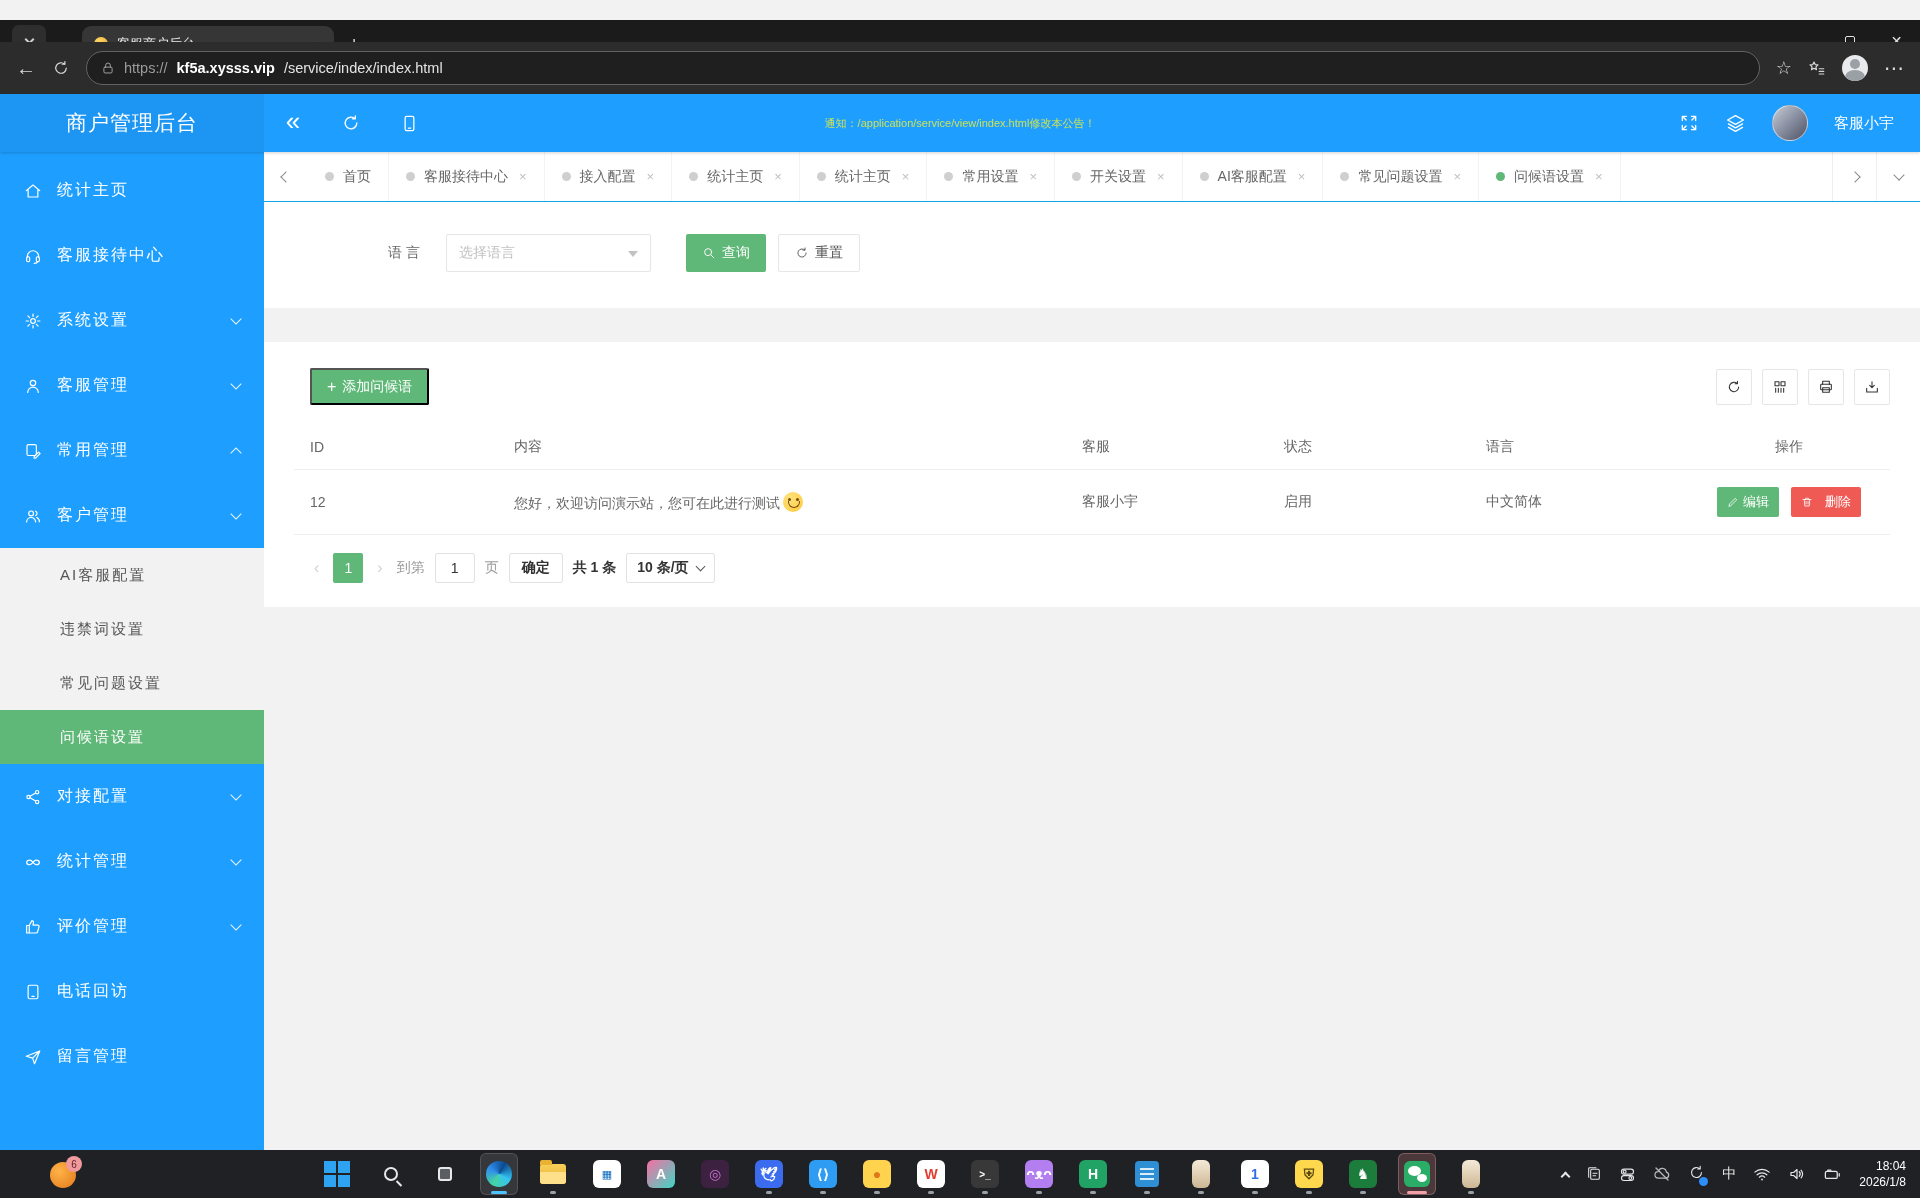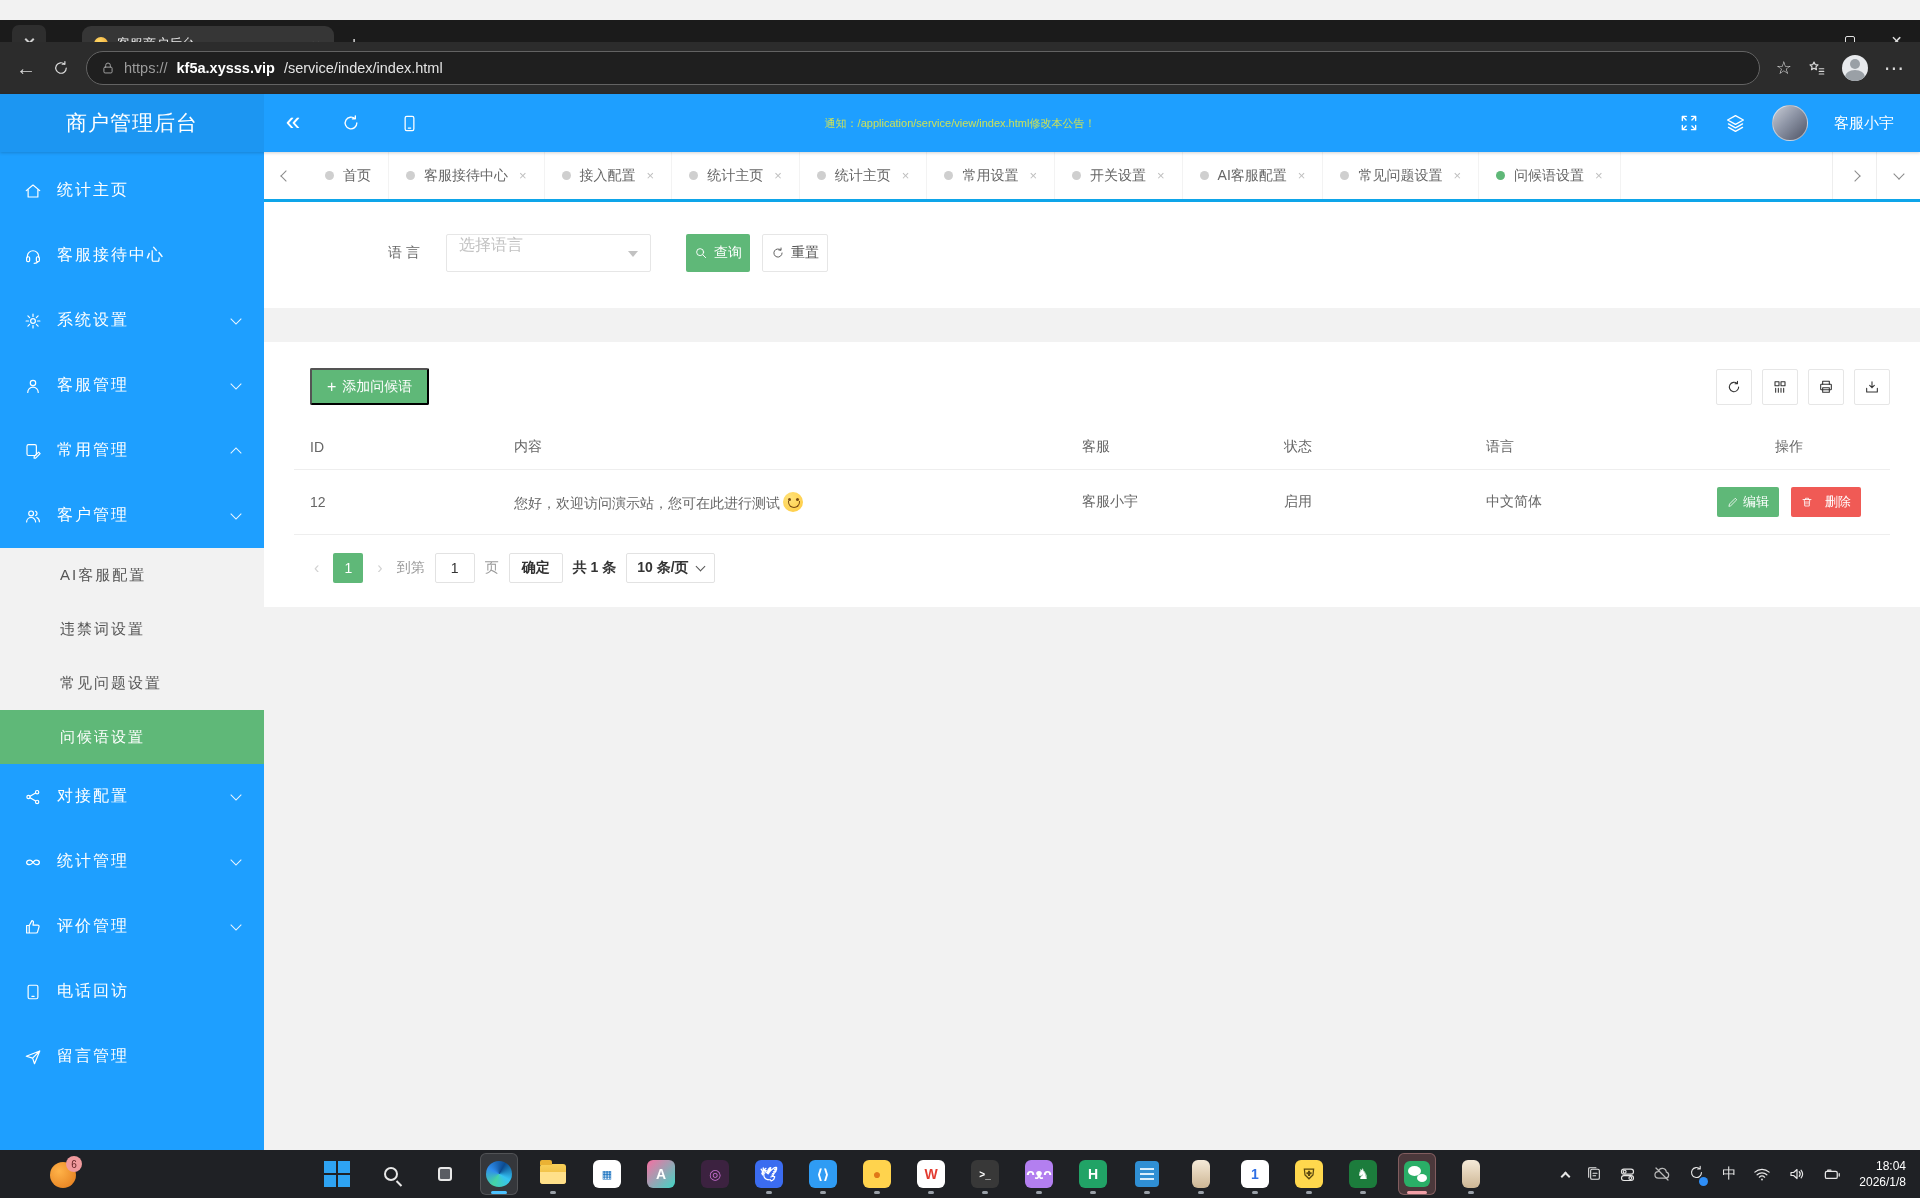--- a/index.html
+++ b/index.html
@@ -47,39 +47,39 @@
   .side-item { height:65px; display:flex; align-items:center; gap:15px; padding:0 24px; font-size:16px; }
   .side-label { flex:1; letter-spacing:2px; }
   .side-chev { width:8px; height:8px; border-right:1.8px solid rgba(255,255,255,.9); border-bottom:1.8px solid rgba(255,255,255,.9); transform:rotate(45deg); margin-top:-4px; }
   .side-chev.up { transform:rotate(-135deg); margin-top:4px; }
   .submenu { background:#f2f2f2; }
   .sub-item { height:54px; display:flex; align-items:center; padding-left:60px; font-size:15px; color:#555; letter-spacing:2px; }
   .sub-item.active { background:#5FB878; color:#fff; }
 
   
   .main { position:absolute; left:264px; right:0; top:152px; bottom:48px; background:#f2f2f2; overflow:hidden; }
-  .doc-tabs { height:50px; background:#fff; border-bottom:3px solid #0ea5e9; display:flex; align-items:stretch; }
+  .doc-tabs { height:50px; background:#fff; border-bottom:1px solid #0ea5e9; display:flex; align-items:stretch; }
   .dt-nav { width:44px; display:flex; align-items:center; justify-content:center; color:#666; }
   .dchev { width:8px; height:8px; border-right:1.6px solid #8a8a8a; border-bottom:1.6px solid #8a8a8a; }
   .dchev.left { transform:rotate(135deg); }
   .dchev.right { transform:rotate(-45deg); }
   .dchev.down { transform:rotate(45deg); margin-top:-4px; }
   .dtabs-wrap { flex:1; display:flex; overflow:hidden; }
   .dtab { display:flex; align-items:center; gap:9px; padding:0 17px; font-size:14px; color:#666; border-right:1px solid #f3f3f3; white-space:nowrap; }
   .dot { width:9px; height:9px; border-radius:50%; background:#cfcfcf; flex:none; }
   .dtab.active .dot { background:#5FB878; }
   .dtab-close { color:#bfbfbf; font-size:13px; margin-left:2px; }
   .dt-end { width:44px; border-left:1px solid #eee; display:flex; align-items:center; justify-content:center; }
 
   .filter-card { background:#fff; padding:32px 0 36px 0; }
   .form-row { display:flex; align-items:center; margin-left:110px; }
   .f-label { width:50px; text-align:right; color:#666; font-size:14px; letter-spacing:4px; }
-  .f-select { width:205px; height:38px; border:1px solid #e6e6e6; border-radius:2px; margin-left:22px; display:flex; align-items:flex-start; padding:0 12px; color:#c2c2c2; font-size:16px; position:relative; background:#fff; }
+  .f-select { width:205px; height:38px; border:1px solid #e6e6e6; border-radius:2px; margin-left:22px; display:flex; align-items:center; padding:0 12px; color:#c2c2c2; font-size:14px; position:relative; background:#fff; }
   .f-select .caret { position:absolute; right:12px; top:16px; width:0; height:0; border-left:5px solid transparent; border-right:5px solid transparent; border-top:6px solid #c2c2c2; }
-  .btn { height:38px; display:inline-flex; align-items:center; justify-content:center; gap:6px; border-radius:2px; font-size:14px; padding:0 8px; border:none; }
+  .btn { height:38px; display:inline-flex; align-items:center; justify-content:center; gap:6px; border-radius:2px; font-size:14px; padding:0 16px; border:none; }
   .btn-green { background:#5FB878; color:#fff; }
   .btn-plain { background:#fff; border:1px solid #e6e6e6; color:#555; }
   .search-btn { margin-left:35px; }
   .reset-btn { margin-left:12px; }
 
   .table-card { background:#fff; margin-top:34px; padding:26px 30px 24px; min-height:236px; }
   .table-top { display:flex; align-items:center; }
   .add-btn { height:37px; background:#5FB878; color:#fff; font-size:14px; display:inline-flex; align-items:center; gap:6px; padding:0 15px; border-radius:2px; margin-left:16px; }
   .tools { margin-left:auto; display:flex; gap:10px; }
   .tool { width:36px; height:36px; border:1px solid #e6e6e6; border-radius:2px; display:flex; align-items:center; justify-content:center; color:#333; background:#fff; }

